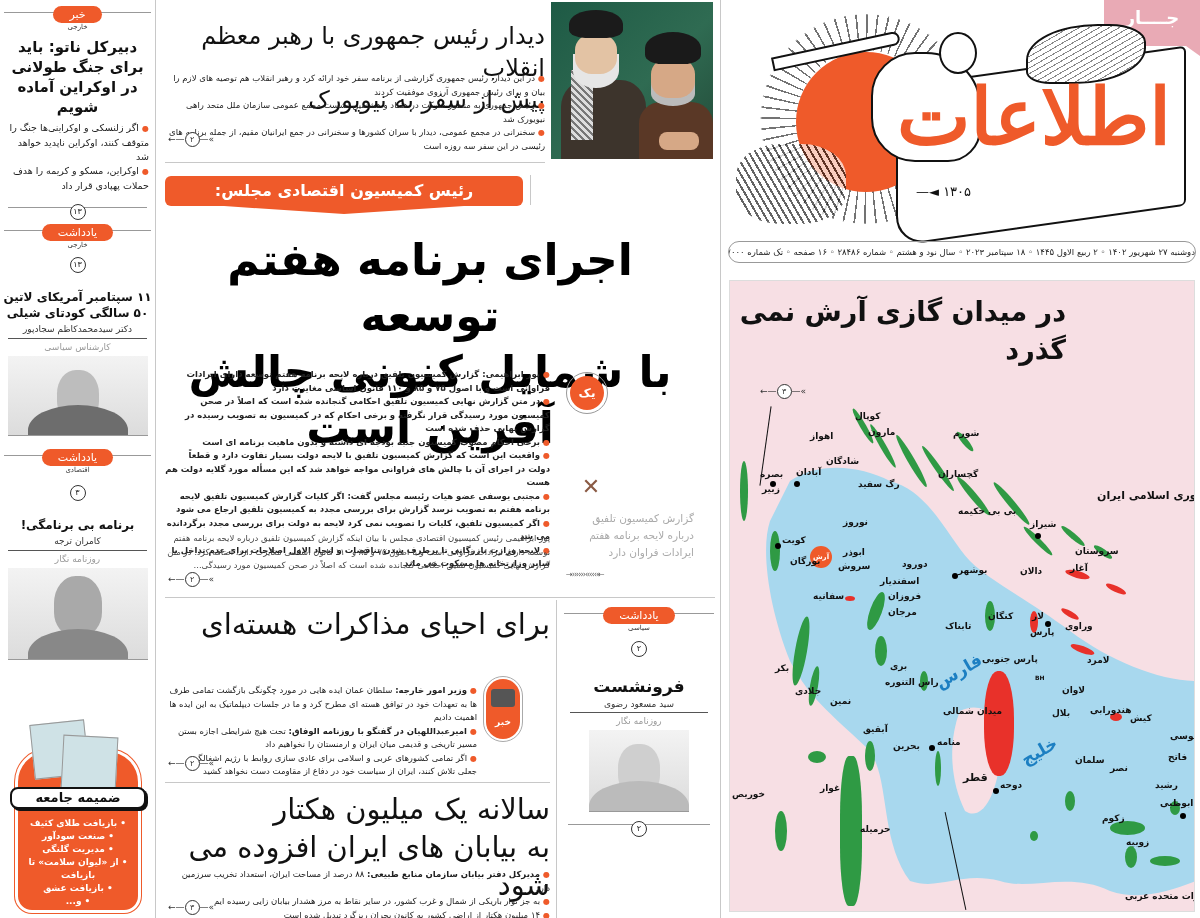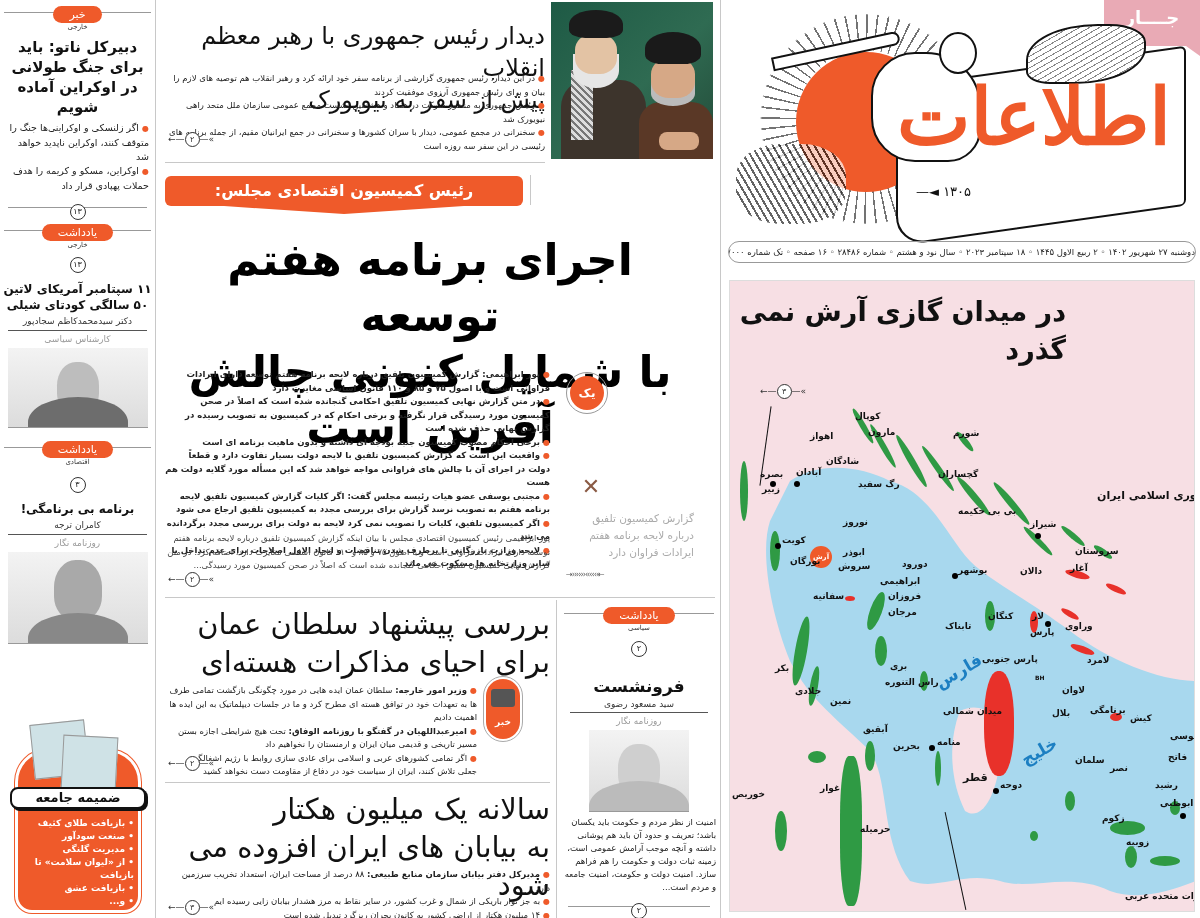--- a/index.html
+++ b/index.html
@@ -16,33 +16,33 @@
   .pill { display: inline-block; background: #ef5a2a; color: #fff; border-radius: 10px; font-size: 11px; padding: 1px 16px; line-height: 15px; }
   .pill-row { position: relative; height: 18px; }
   .pill-row::before { content: ""; position: absolute; left: 4px; right: 4px; top: 9px; height: 1px; background: #999; }
   .pill-row .pill { position: relative; z-index: 1; }
   .sub-cat { font-size: 7px; color: #333; margin-top: 2px; }
   .side-title { font-size: 15px; font-weight: bold; line-height: 20px; margin-top: 6px; padding: 0 6px; }
   .side-body { font-size: 9.5px; line-height: 14px; text-align: right; padding: 4px 6px 0 6px; color: #222; }
   .page-ref { position: relative; height: 16px; margin: 6px 0; }
   .page-ref::before { content: ""; position: absolute; left: 8px; right: 8px; top: 8px; height: 1px; background: #999; }
   .page-circle { position: relative; z-index: 1; display: inline-block; width: 16px; height: 16px; border: 1px solid #333; border-radius: 50%; background: #fff; font-size: 8px; line-height: 14px; text-align: center; }
-  .side-small-title { font-size: 12px; font-weight: bold; line-height: 16px; margin-top: 8px; text-align: center; }
+  .side-small-title { font-size: 12px; font-weight: bold; line-height: 16px; margin-top: 16px; text-align: center; }
   .author { font-size: 9px; color: #333; margin-top: 3px; }
   .role { font-size: 9px; color: #999; margin-top: 3px; }
   .portrait { margin: 4px auto 0; width: 140px; height: 80px; background: linear-gradient(180deg,#f3f3f3 0%,#dcdcdc 100%); border-bottom: 1px solid #999; position: relative; overflow: hidden; }
   .portrait .head { position: absolute; left: 50%; top: 14px; width: 42px; height: 52px; margin-left: -21px; border-radius: 45% 45% 40% 40%; background: #bdbdbd; }
   .portrait .torso { position: absolute; left: 50%; bottom: -20px; width: 100px; height: 50px; margin-left: -50px; border-radius: 50% 50% 0 0; background: #6d6d6d; }
 
   .supplement { position: absolute; left: 8px; top: 722px; width: 140px; height: 190px; }
   .supp-box { position: absolute; left: 10px; top: 30px; width: 120px; height: 158px; border-radius: 30px 30px 14px 14px; border: 2px solid #ef5a2a; background: #ef5a2a; box-shadow: 0 0 0 3px #fff, 0 0 0 4px #ef5a2a; }
   .supp-cards { position: absolute; left: 20px; top: 0; width: 90px; height: 70px; }
   .supp-card { position: absolute; width: 55px; height: 55px; background: #cfe2e6; border: 1px solid #999; }
   .supp-banner { position: absolute; left: 2px; top: 65px; width: 136px; height: 22px; background: #fff; border: 2px solid #111; border-radius: 8px; font-size: 13px; font-weight: bold; text-align: center; line-height: 18px; box-shadow: 2px 2px 0 #111; }
-  .supp-list { position: absolute; left: 14px; top: 95px; width: 112px; font-size: 9px; color: #fff; font-weight: bold; line-height: 13px; text-align: right; }
+  .supp-list { position: absolute; left: 14px; top: 95px; width: 112px; font-size: 9px; color: #fff; font-weight: bold; line-height: 13px; text-align: center; }
 
   
   .c-block { position: absolute; }
   .h-medium { font-size: 24px; line-height: 30px; color: #111; }
   .body-text { font-size: 8.5px; line-height: 13.5px; color: #222; text-align: right; }
   .body-text.bold { font-weight: bold; }
   .arrow-ref { display: inline-block; font-size: 9px; color: #333; }
   .arrow-ref .page-circle { width: 15px; height: 15px; line-height: 13px; }
 
   .photo-leaders { position: absolute; left: 551px; top: 2px; width: 162px; height: 157px; background: linear-gradient(135deg, #1e5a45 0%, #2f6b52 55%, #234a38 100%); overflow: hidden; }
@@ -224,21 +224,20 @@
   <div class="logo-yek">
       <div>یک</div>
     </div>
   <div class="crossed">✕</div>
   <div class="side-quote">گزارش کمیسیون تلفیق درباره لایحه برنامه هفتم ایرادات فراوان دارد</div>
   <div class="deco-arrows">→››››››‹‹‹‹‹‹←</div>
 </section>
 
 <section>
   <div class="c-block h-medium" style="left:165px; top:605px; width:385px; text-align:right; font-size:29px; line-height:38px;">
-    <div>بررسی پیشنهاد سلطان عمان</div>
     <div>برای احیای مذاکرات هسته‌ای</div>
   </div>
   <div class="c-block body-text" style="left:165px; top:684px; width:312px;">
     <div class="bullet"><b>وزیر امور خارجه:</b><span> سلطان عمان ایده هایی در مورد چگونگی بازگشت تمامی طرف ها به تعهدات خود در توافق هسته ای مطرح کرد و ما در جلسات دیپلماتیک به این ایده ها اهمیت دادیم</span></div>
     <div class="bullet"><b>امیرعبداللهیان در گفتگو با روزنامه الوفاق:</b><span> تحت هیچ شرایطی اجازه بستن مسیر تاریخی و قدیمی میان ایران و ارمنستان را نخواهیم داد</span></div>
     <div class="bullet"><span>اگر تمامی کشورهای عربی و اسلامی برای عادی سازی روابط با رژیم اشغالگر و جعلی تلاش کنند، ایران از سیاست خود در دفاع از مقاومت دست نخواهد کشید</span></div>
   </div>
   <div class="c-block arrow-ref" style="left:168px; top:756px; direction:ltr;">←—<span class="page-circle">۲</span>—«</div>
   <div class="typewriter">
       <div>خبر</div>
@@ -263,21 +262,20 @@
   <div class="sub-cat">سیاسی</div>
   <div style="margin-top:4px;"><span class="page-circle">۲</span></div>
   <div style="font-size:17px; font-weight:bold; margin-top:19px;">فرونشست</div>
   <div class="author">سید مسعود رضوی</div>
   <div class="hline" style="position:relative; margin:3px 10px 0; background:#555;"></div>
   <div class="role">روزنامه نگار</div>
   <div class="portrait" style="width:100px; height:82px;">
       <div class="head" style="background:#cfcfcf;"></div>
       <div class="torso" style="background:#bbb;"></div>
     </div>
-  <div class="body-text" style="font-size:8.5px; line-height:13px; margin-top:4px; padding:0 2px;">امنیت از نظر مردم و حکومت باید یکسان باشد؛ تعریف و حدود آن باید هم پوشانی داشته و آنچه موجب آرامش عمومی است، زمینه ثبات دولت و حکومت را هم فراهم سازد. امنیت دولت و حکومت، امنیت جامعه و مردم است...</div>
   <div class="page-ref" style="margin-top:4px;"><span class="page-circle">۲</span></div>
 </section>
 
 <div class="jaar">جــــار</div>
 <header class="masthead">
   <div class="mh-rays"></div>
   <div class="mh-sun"></div>
   <div class="mh-leaves"></div>
   <div class="mh-scroll"></div>
   <div class="mh-figure">
@@ -371,36 +369,36 @@
   <div class="map-label" style="left:208px; top:188px;">گچساران</div>
   <div class="map-label" style="left:228px; top:225px;">بی بی حکیمه</div>
   <div class="map-label" style="left:223px; top:147px;">شورم</div>
   <div class="map-label" style="left:345px; top:265px;">سروستان</div>
   <div class="map-label" style="left:32px; top:203px;">زبیر</div>
   <div class="map-label" style="left:113px; top:236px;">نوروز</div>
   <div class="map-label" style="left:113px; top:266px;">ابوذر</div>
   <div class="map-label" style="left:108px; top:280px;">سروش</div>
   <div class="map-label" style="left:60px; top:275px;">بورگان</div>
   <div class="map-label" style="left:172px; top:278px;">دورود</div>
-  <div class="map-label" style="left:150px; top:295px;">ابراهیمی</div>
+  <div class="map-label" style="left:150px; top:295px;">اسفندیار</div>
   <div class="map-label" style="left:158px; top:310px;">فروزان</div>
   <div class="map-label" style="left:158px; top:326px;">مرجان</div>
   <div class="map-label" style="left:83px; top:310px;">سفانیه</div>
   <div class="map-label" style="left:215px; top:340px;">تابناک</div>
   <div class="map-label" style="left:258px; top:330px;">کنگان</div>
   <div class="map-label" style="left:290px; top:285px;">دالان</div>
   <div class="map-label" style="left:340px; top:282px;">آغار</div>
   <div class="map-label" style="left:335px; top:340px;">وراوی</div>
   <div class="map-label" style="left:300px; top:346px;">پارس</div>
   <div class="map-label" style="left:357px; top:374px;">لامرد</div>
   <div class="map-label" style="left:252px; top:373px;">پارس جنوبی</div>
   <div class="map-label" style="left:305px; top:393px; font-size:6px;">BH</div>
   <div class="map-label" style="left:332px; top:404px;">لاوان</div>
   <div class="map-label" style="left:322px; top:427px;">بلال</div>
-  <div class="map-label" style="left:360px; top:424px;">برنامگی</div>
+  <div class="map-label" style="left:360px; top:424px;">هندورابی</div>
   <div class="map-label" style="left:400px; top:432px;">کیش</div>
   <div class="map-label" style="left:213px; top:425px;">میدان شمالی</div>
   <div class="map-label" style="left:160px; top:380px;">بری</div>
   <div class="map-label" style="left:155px; top:396px;">راس التنوره</div>
   <div class="map-label" style="left:45px; top:382px;">بکر</div>
   <div class="map-label" style="left:65px; top:405px;">جلادی</div>
   <div class="map-label" style="left:100px; top:415px;">نمین</div>
   <div class="map-label" style="left:133px; top:443px;">آبقیق</div>
   <div class="map-label" style="left:163px; top:460px;">بحرین</div>
   <div class="map-label" style="left:90px; top:502px;">غوار</div>

